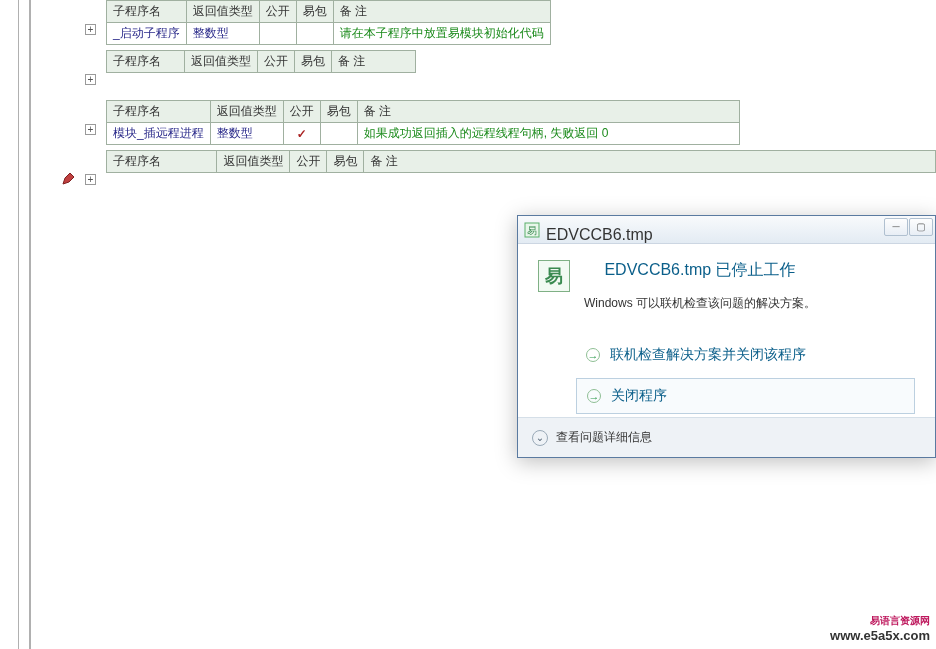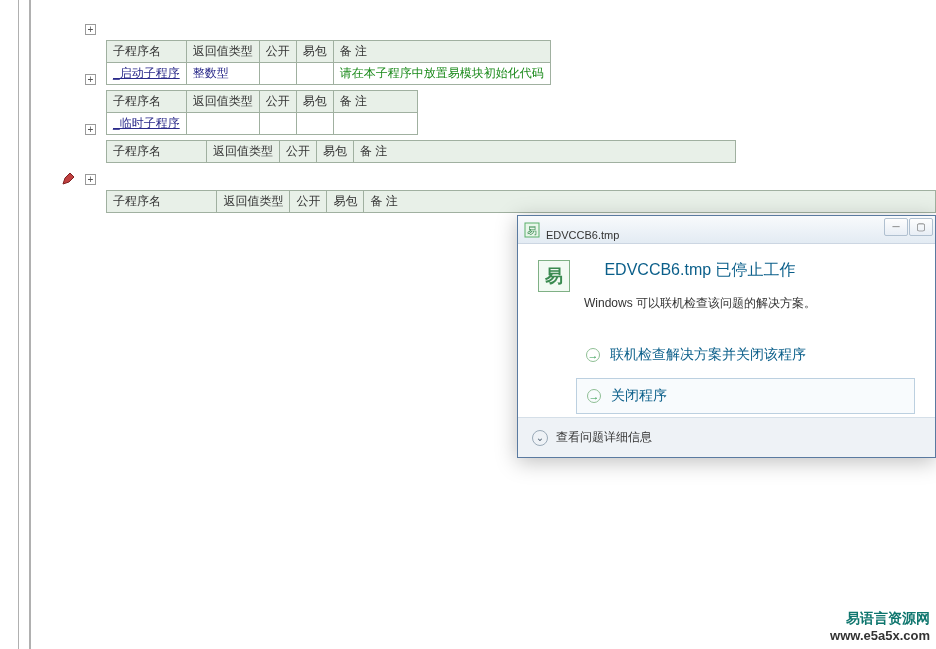--- a/index.html
+++ b/index.html
@@ -57,40 +57,39 @@
 }
 .pencil {
   position: absolute;
   left: -20px;
   width: 14px;
   height: 14px;
 }
 table.grid {
   border-collapse: collapse;
   background: #ef4444;
-  margin-top: 40px;
 }
 table.grid th {
   background: #e8f0e8;
   border: 1px solid #a0b0a0;
   font-weight: normal;
   padding: 2px 6px;
   text-align: left;
   color: #333;
   white-space: nowrap;
   height: 18px;
 }
 table.grid td {
   border: 1px solid #a0b0a0;
   padding: 2px 6px;
   background: #fff;
   white-space: nowrap;
   height: 18px;
 }
-.val-name { color: #2a2a8a; text-decoration: underline; }
+.val-name { color: #2a2a8a; }
 .val-type { color: #2a2a8a; }
 .val-comment { color: #1a8a1a; }
 .check {
   color: #aa2222;
   text-align: center;
   font-weight: bold;
 }
 .dialog {
   position: absolute;
   left: 517px;
@@ -109,21 +108,21 @@
   display: flex;
   align-items: center;
   padding: 0 6px;
   position: relative;
 }
 .titlebar .app-icon {
   width: 16px; height: 16px;
   margin-right: 6px;
 }
 .titlebar .title-text {
-  font-size: 11px;
+  font-size: 16px;
   color: #333;
   margin-top: 10px;
 }
 .win-btns {
   position: absolute;
   right: 2px;
   top: 2px;
   display: flex;
   gap: 1px;
 }
@@ -216,22 +215,22 @@
   color: #333;
   text-align: center;
 }
 .watermark {
   position: absolute;
   right: 6px;
   bottom: 6px;
   text-align: right;
 }
 .watermark .line1 {
-  color: #0f766e;
-  font-size: 14px;
+  color: #be185d;
+  font-size: 10px;
   font-weight: bold;
 }
 .watermark .line2 {
   color: #333;
   font-size: 13px;
   font-weight: bold;
 }
 </style>
 </head>
 <body>
@@ -269,42 +268,42 @@
         </div>
         <table class="grid">
           <tbody>
             <tr>
               <th style="width:78px">子程序名</th>
               <th style="width:68px">返回值类型</th>
               <th style="width:32px">公开</th>
               <th style="width:36px">易包</th>
               <th style="width:84px">备 注</th>
             </tr>
-            <tr>
-              <td class="val-name">_临时子程序</td>
-              <td class="val-type"></td>
-              <td class="check"></td>
-              <td class="check"></td>
-              <td class="val-comment"></td>
-            </tr>
           </tbody>
         </table>
       </div>
       <div class="block" style="position: absolute; left: 50px; top: 100px;">
         <div class="gutter">
           <div class="expand" style="top: 24px;">+</div>
         </div>
         <table class="grid">
           <tbody>
             <tr>
               <th style="width:100px">子程序名</th>
               <th style="width:68px">返回值类型</th>
               <th style="width:32px">公开</th>
               <th style="width:36px">易包</th>
               <th style="width:382px">备 注</th>
+            </tr>
+            <tr>
+              <td class="val-name">模块_插远程进程</td>
+              <td class="val-type">整数型</td>
+              <td class="check">✓</td>
+              <td class="check"></td>
+              <td class="val-comment">如果成功返回插入的远程线程句柄, 失败返回 0</td>
             </tr>
           </tbody>
         </table>
       </div>
       <div class="block" style="position: absolute; left: 50px; top: 150px;">
         <div class="gutter">
           <div class="pencil" style="top: 22px;"><svg viewBox="0 0 14 14">
               <polygon points="2,12 4,6 9,1 13,5 8,10 2,12" fill="#c04040" stroke="#802020"></polygon>
             </svg></div>
           <div class="expand" style="top: 24px;">+</div>

